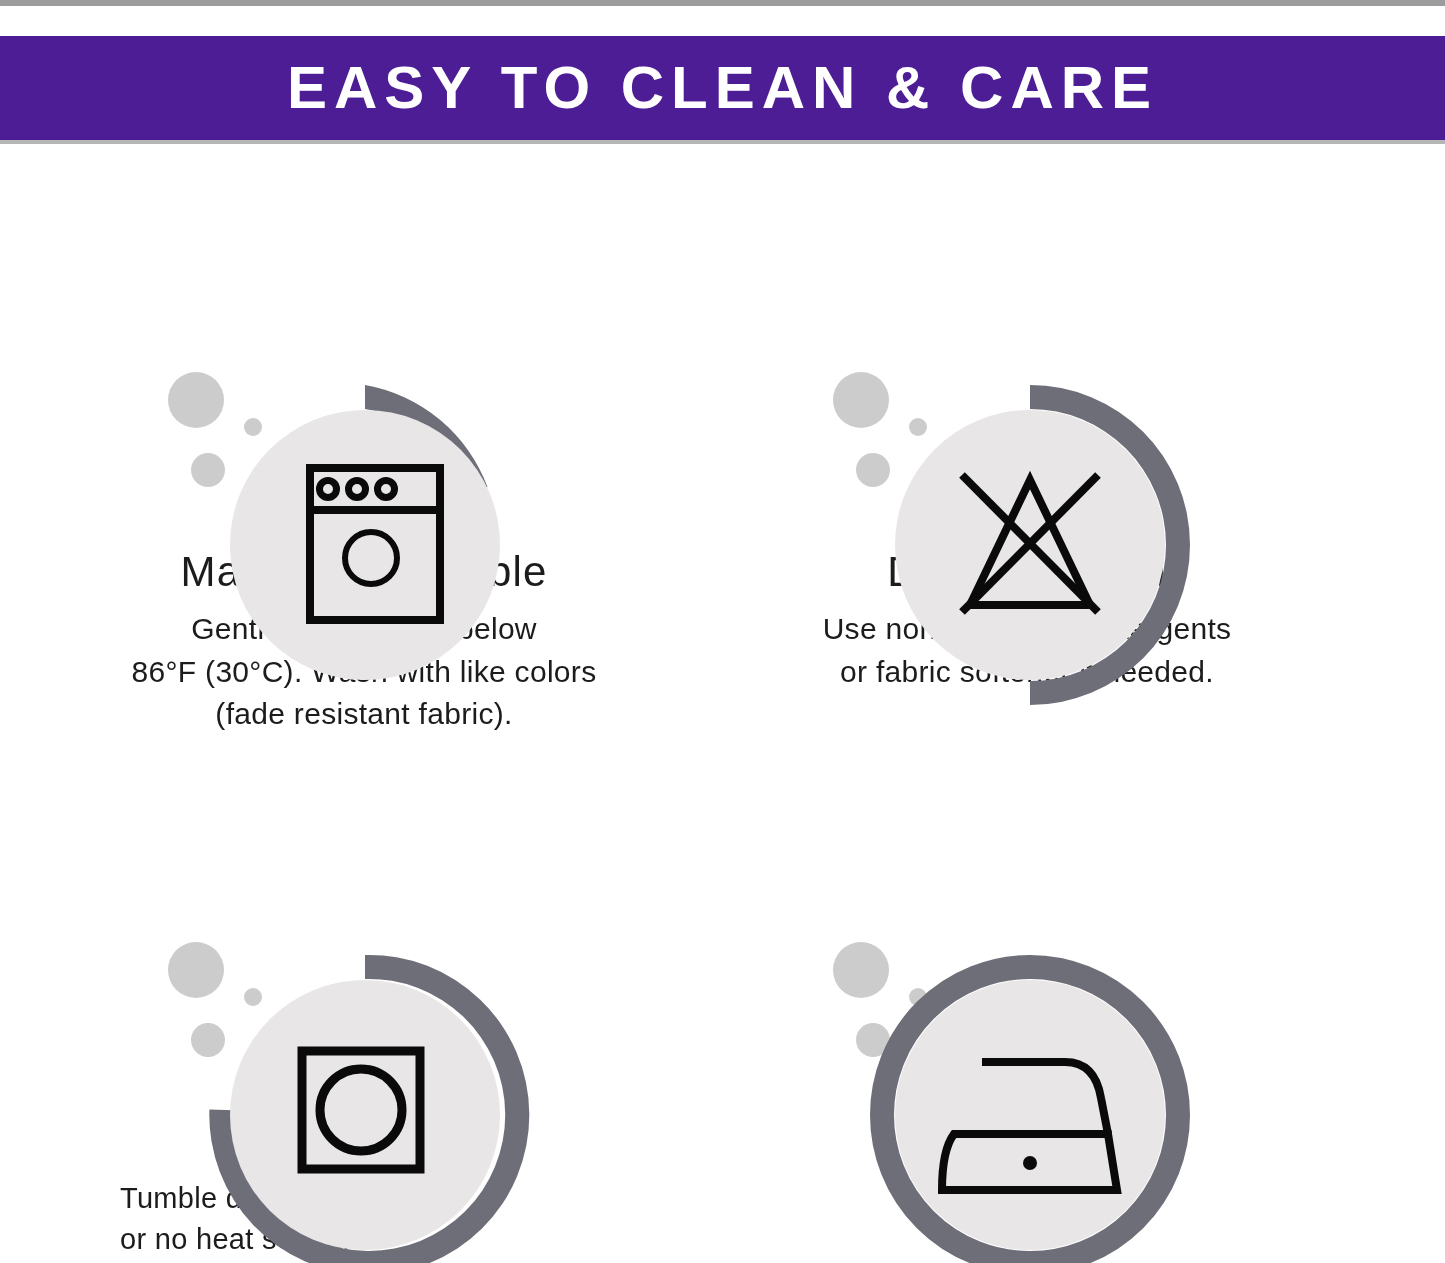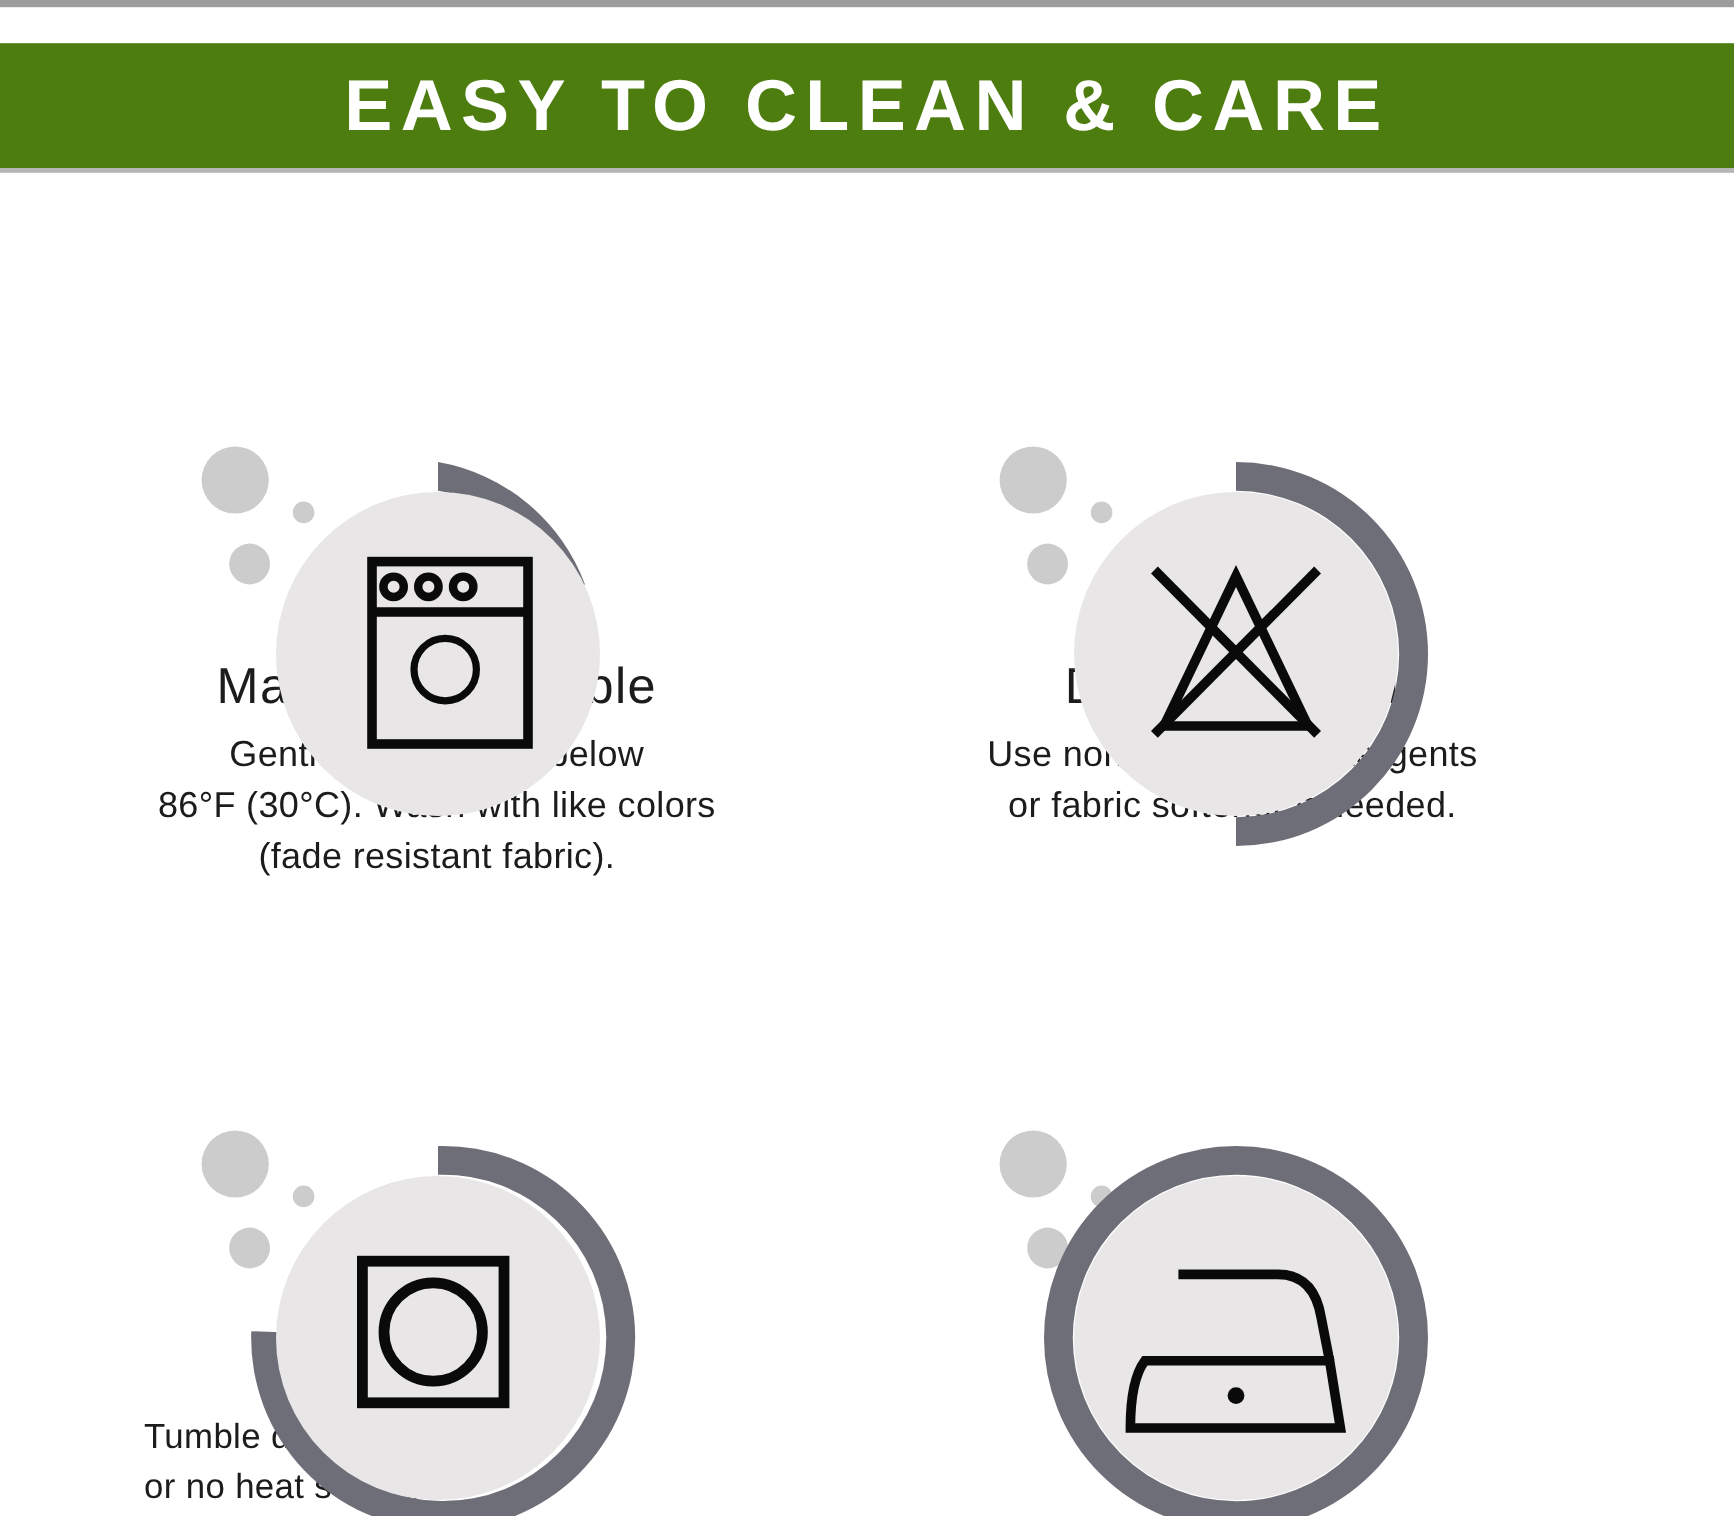--- a/index.html
+++ b/index.html
@@ -19,21 +19,21 @@
   .topline {
     position: absolute;
     left: 0; top: 0;
     width: 1445px; height: 6px;
     background: #9c9c9c;
   }
   .banner {
     position: absolute;
     left: 0; top: 36px;
     width: 1445px; height: 104px;
-    background: #4d7c0f;
+    background: #4c1d95;
     display: flex;
     align-items: center;
     justify-content: center;
     box-sizing: border-box;
   }
   .banner-title {
     color: #ffffff;
     font-size: 60px;
     font-weight: bold;
     letter-spacing: 7px;

